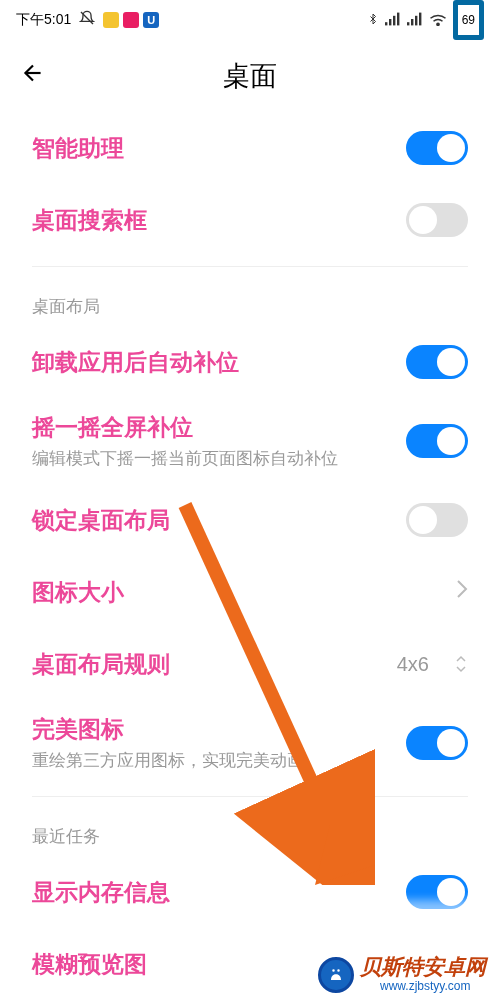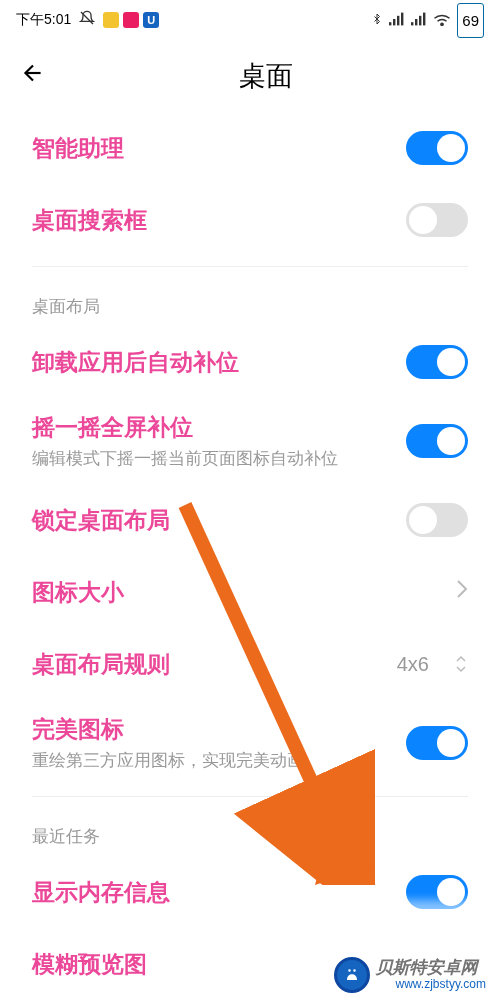--- a/index.html
+++ b/index.html
@@ -24,36 +24,35 @@
     }
     .status-left { display: flex; align-items: center; gap: 8px; }
     .status-right { display: flex; align-items: center; gap: 6px; }
     .status-icons { display: flex; gap: 4px; }
     .app-icon { width: 16px; height: 16px; border-radius: 3px; display: inline-block; }
     .app-icon.yellow { background: #f4c430; }
     .app-icon.pink { background: #e91e63; }
     .app-icon.blue { background: #1565c0; color: #fff; font-size: 11px; display: flex; align-items: center; justify-content: center; font-weight: bold; }
     .bell-icon { font-size: 16px; }
     .signal-icon, .wifi-icon, .bt-icon { font-size: 14px; }
-    .battery { border: 1px solid #0369a1; border-radius: 3px; padding: 8px 4px; font-size: 15px; }
+    .battery { border: 5px solid #0369a1; border-radius: 3px; padding: 8px 4px; font-size: 12px; }
     .header {
       height: 72px;
       display: flex;
       align-items: center;
       padding: 0 20px;
       position: relative;
     }
     .back-btn { font-size: 24px; font-weight: 300; cursor: pointer; }
     .header-title {
       position: absolute;
       left: 50%;
       transform: translateX(-50%);
       font-size: 27px;
       font-weight: 400;
-      margin-left: 16px;
     }
     .content { padding: 0 32px; }
     .row {
       display: flex;
       align-items: center;
       justify-content: space-between;
       min-height: 72px;
       padding: 14px 0;
     }
     .row-text { flex: 1; }
@@ -114,21 +113,21 @@
       border-radius: 50%;
       background: #1565c0;
       display: flex;
       align-items: center;
       justify-content: center;
       color: #fff;
       font-size: 20px;
       border: 3px solid #0d47a1;
     }
     .wm-text { display: flex; flex-direction: column; line-height: 1.1; }
-    .wm-title { color: #737373; font-size: 17px; font-weight: bold; font-style: italic; }
+    .wm-title { color: #c2410c; font-size: 21px; font-weight: bold; font-style: italic; font-family: Liberation Mono, monospace; }
     .wm-url { color: #1565c0; font-size: 12px; margin-left: 20px; }
     .blur-overlay {
       position: absolute;
       left: 370px;
       top: 900px;
       width: 130px;
       height: 60px;
       background: rgba(255,255,255,0.5);
       filter: blur(4px);
       z-index: 40;

